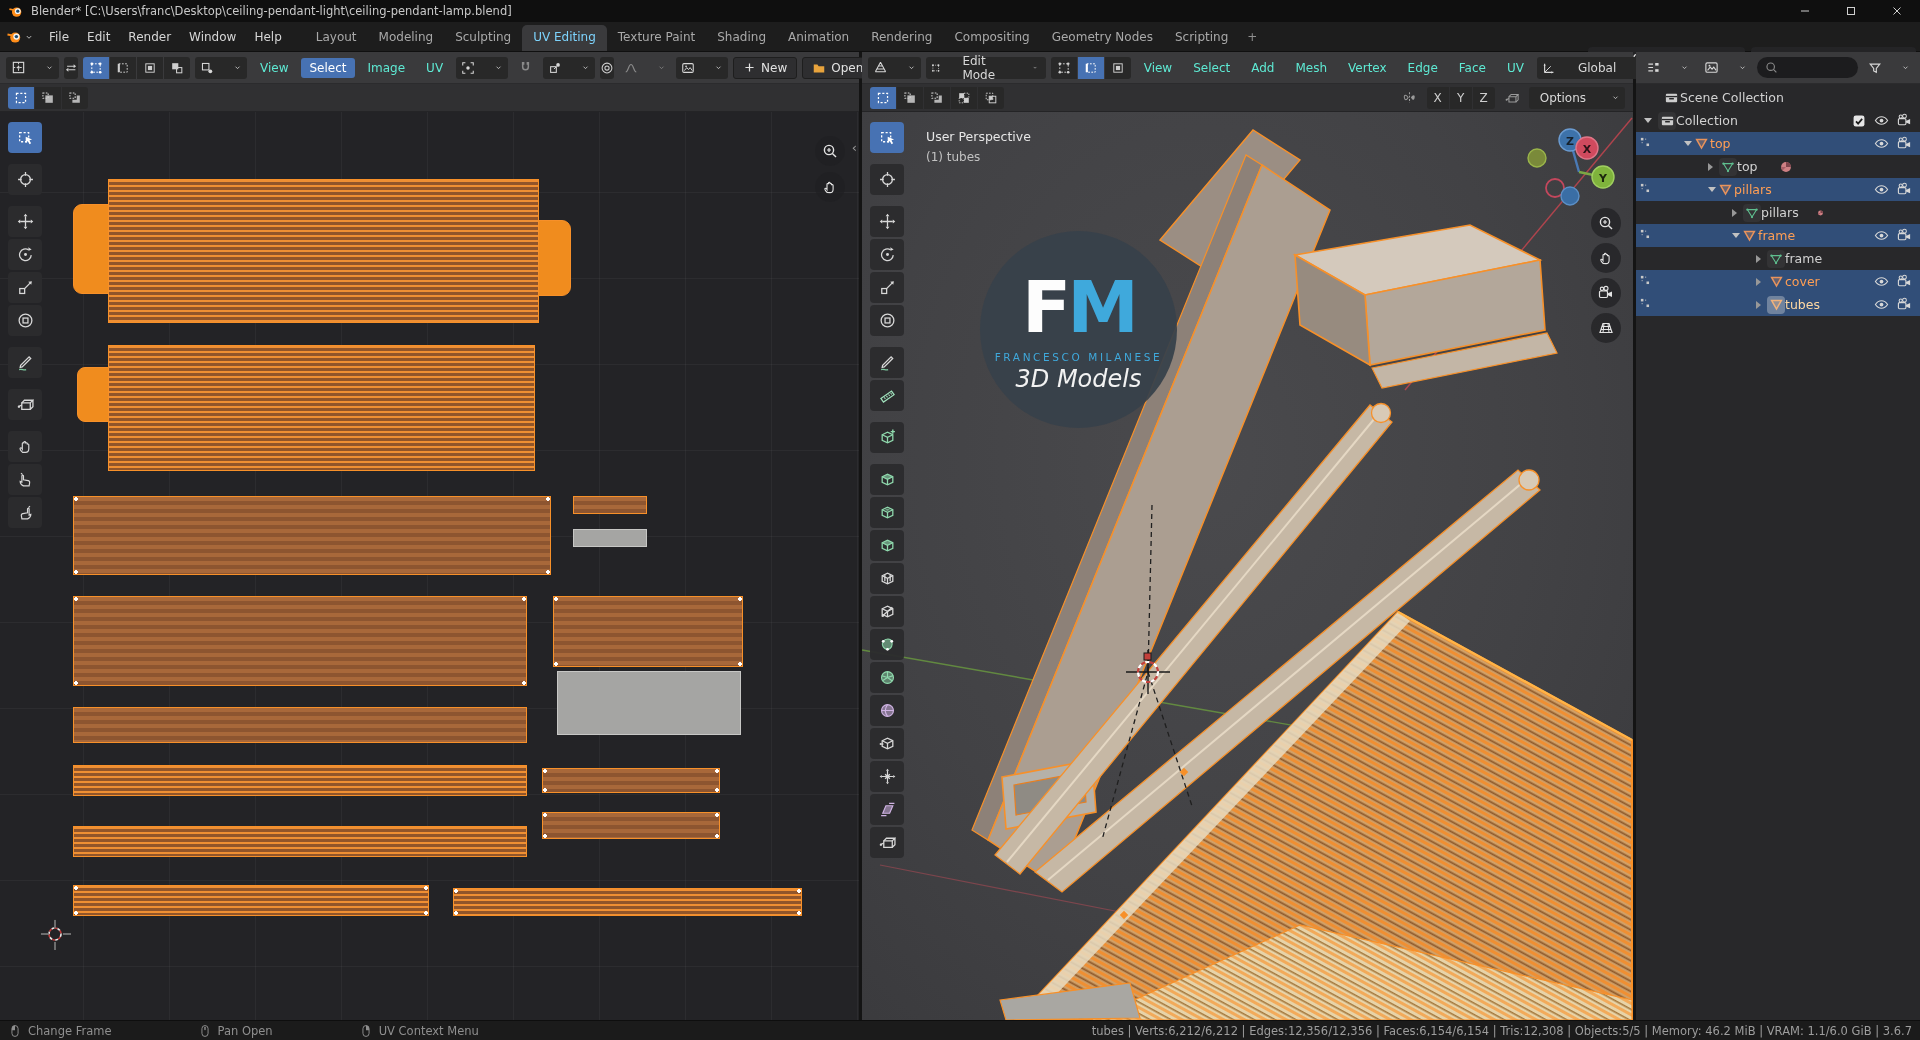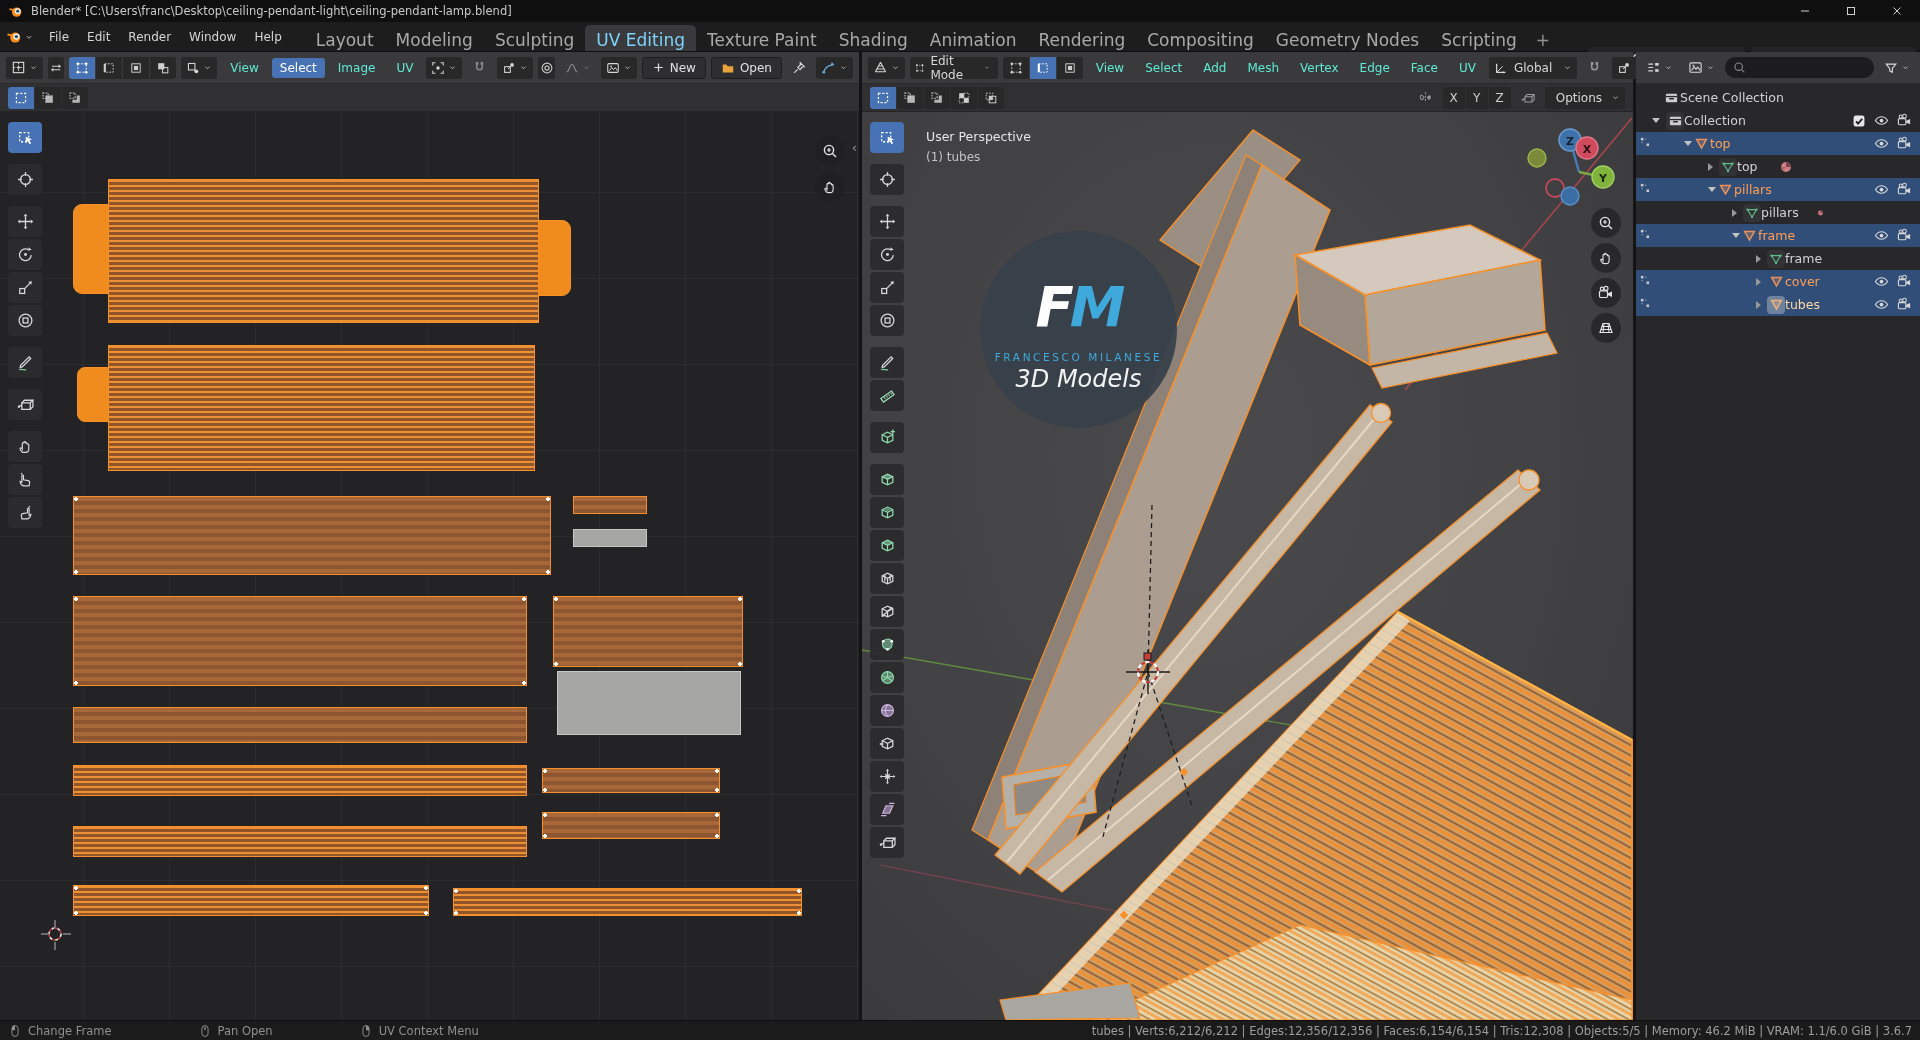--- a/index.html
+++ b/index.html
@@ -11,39 +11,39 @@
   
   .titlebar{position:absolute;left:0;top:0;right:0;height:22px;background:#0f0f0f;display:flex;align-items:center;gap:8px;padding-left:8px;color:#c9c9c9;font-size:11.5px}
   .win-controls{position:absolute;right:0;top:0;height:22px;display:flex}
   .win-btn{width:46px;height:22px;display:flex;align-items:center;justify-content:center;color:#cfcfcf}
 
   
   .topbar{position:absolute;left:0;top:22px;right:0;height:30px;background:#1d1d1d;display:flex;align-items:center;border-bottom:1px solid #101010}
   .appmenu-btn{display:flex;align-items:center;gap:2px;padding:0 6px;height:24px}
   .menu-item{padding:4px 9px;border-radius:4px;color:#d6d6d6}
   .tabs{display:flex;align-self:flex-end;margin-left:14px;height:26px}
-  .tab{padding:5px 11px;color:#a9a9a9;font-size:17px;border-radius:5px 5px 0 0;white-space:nowrap}
+  .tab{padding:5px 11px;color:#a9a9a9;font-size:12px;border-radius:5px 5px 0 0;white-space:nowrap}
   .tab.active{background:#3a3a3c;color:#7dd3fc}
   .tab.addtab{color:#8f8f8f;padding:5px 8px}
   .topbar-right{position:absolute;right:4px;top:25px;display:flex;align-items:center;gap:6px}
   .id-block{display:flex;align-items:center;background:#242426;border-radius:4px;height:24px;padding:0 4px;gap:4px}
   .id-block .label{padding:0 6px;color:#e0e0e0}
   .mini-ico{display:flex;align-items:center;justify-content:center;width:18px;height:18px;color:#b9b9b9}
   .mini-ico.dim{color:#6f6f6f}
 
   
   .region{position:absolute;top:52px;bottom:20px}
   .uv-region{left:0;width:859px;background:#232325}
   .vp-region{left:862px;width:771px;background:#3f3f42}
   .outliner{left:1636px;width:284px;background:#28282a}
   .rhead{position:absolute;left:0;top:0;right:0;height:32px;background:#3a3a3c;display:flex;align-items:center;gap:5px;padding:0 6px;border-bottom:1px solid #2b2b2d}
   .rtools{position:absolute;left:0;top:32px;right:0;height:28px;background:#303032;display:flex;align-items:center;gap:4px;padding:0 8px;border-bottom:1px solid #242426}
   .rcanvas{position:absolute;left:0;top:60px;right:0;bottom:0;overflow:hidden}
 
-  .hbtn{display:flex;align-items:center;gap:3px;background:#282828;border-radius:3px;height:22px;padding:0 5px;color:#d8d8d8}
+  .hbtn{display:flex;align-items:center;gap:19px;background:#282828;border-radius:3px;height:22px;padding:0 5px;color:#d8d8d8}
   .hbtn.plain{background:transparent}
   .hmenu{padding:3px 8px;border-radius:3px;color:#5eead4;white-space:nowrap}
   .hmenu.hl{background:#4772b3;color:#fff}
   .seg{display:flex;gap:1px}
   .segbtn{width:26px;height:22px;background:#282828;display:flex;align-items:center;justify-content:center;color:#cfcfcf}
   .segbtn:first-child{border-radius:3px 0 0 3px}
   .segbtn:last-child{border-radius:0 3px 3px 0}
   .segbtn.only{border-radius:3px}
   .segbtn.active{background:#4772b3;color:#fff}
   .pushbtn{display:flex;align-items:center;gap:5px;background:#2e2e30;border:1px solid #1e1e1e;border-radius:3px;height:22px;padding:0 9px;color:#e2e2e2}
@@ -82,21 +82,21 @@
   
   .vp-canvas{background:radial-gradient(ellipse at 45% 38%,#4a4a4d 0%,#424245 55%,#39393c 100%)}
   .vp-overlay-text{position:absolute;left:64px;top:14px;z-index:20;line-height:21px;pointer-events:none}
   .vp-overlay-text .l1{color:#e6e6e6;font-size:12.5px}
   .vp-overlay-text .l2{color:#c2c2c2;font-size:12px}
   .navcol{position:absolute;right:12px;top:96px;display:flex;flex-direction:column;gap:5px;z-index:26}
   .gizmo{position:absolute;right:4px;top:2px;z-index:26}
 
   
   .wm-circle{position:absolute;left:118px;top:119px;width:197px;height:197px;border-radius:50%;background:rgba(55,65,74,.94);z-index:18;display:flex;flex-direction:column;align-items:center;justify-content:center}
-  .wm-fm{font-size:56px;font-weight:bold;font-style:italic;line-height:80px;letter-spacing:-4px}
+  .wm-fm{font-size:72px;font-weight:bold;line-height:80px;letter-spacing:-4px}
   .wm-f{color:#fdfdfd}.wm-m{color:#3fa9dc}
   .wm-name{margin-top:4px;font-size:10.5px;letter-spacing:2.6px;color:#3fa9dc;white-space:nowrap}
   .wm-tag{margin-top:2px;font-size:24px;font-style:italic;color:#f2f2f2}
   .wm-badge{position:absolute;left:106px;top:328px;width:226px;height:43px;background:rgba(52,61,70,.95);border-radius:3px;display:flex;align-items:center;justify-content:center;z-index:18}
   .wm-badge span{font-size:27px;font-weight:bold;font-style:italic;color:#c9d400;letter-spacing:1px}
 
   
   .out-head{display:flex;align-items:center;gap:5px;padding:0 5px}
   .search{flex:1;display:flex;align-items:center;gap:5px;background:#1c1c1e;border-radius:11px;height:21px;padding:0 8px;color:#8a8a8a}
   .orows{position:absolute;left:0;top:34px;right:0;bottom:0}
@@ -1160,21 +1160,21 @@
 
       <div class="orow" style="padding-left:26px">
         <span class="databox" style="background:transparent;color:#cdcdcd">
             <svg width="15" height="15">
               <use href="#s-collection"></use>
             </svg>
           </span>
         <span class="lbl">Scene Collection</span>
       </div>
 
-      <div class="orow" style="padding-left:16px">
+      <div class="orow" style="padding-left:8px">
         <span class="tri d"></span>
         <span class="databox" style="margin-left:6px;color:#cdcdcd">
             <svg width="15" height="15">
               <use href="#s-collection"></use>
             </svg>
           </span>
         <span class="lbl">Collection</span>
         <span class="ocol" style="right:52px">
             <svg width="14" height="14">
               <use href="#s-check"></use>

